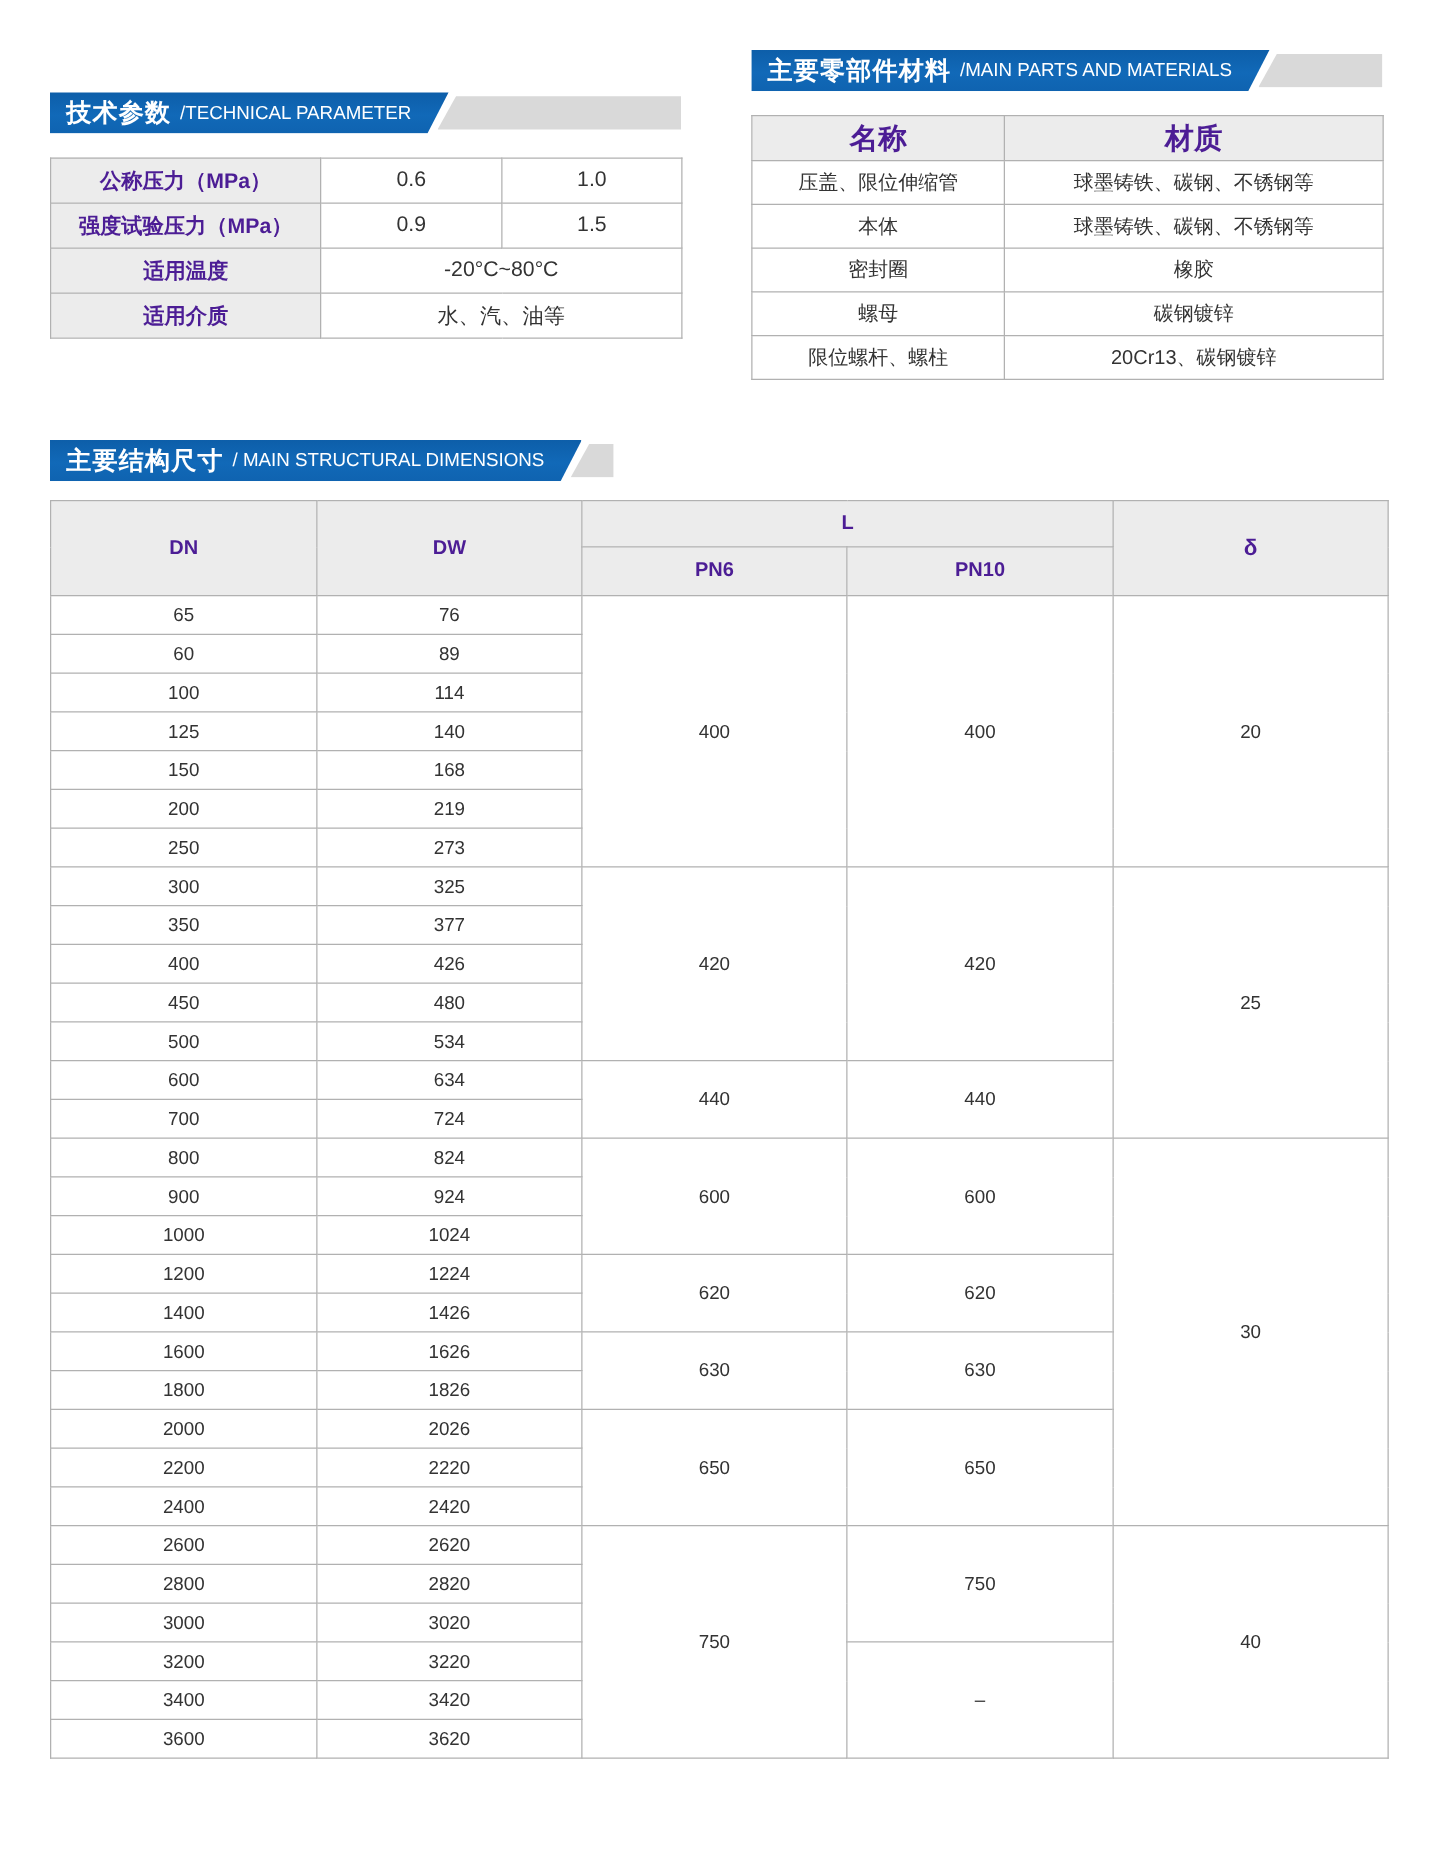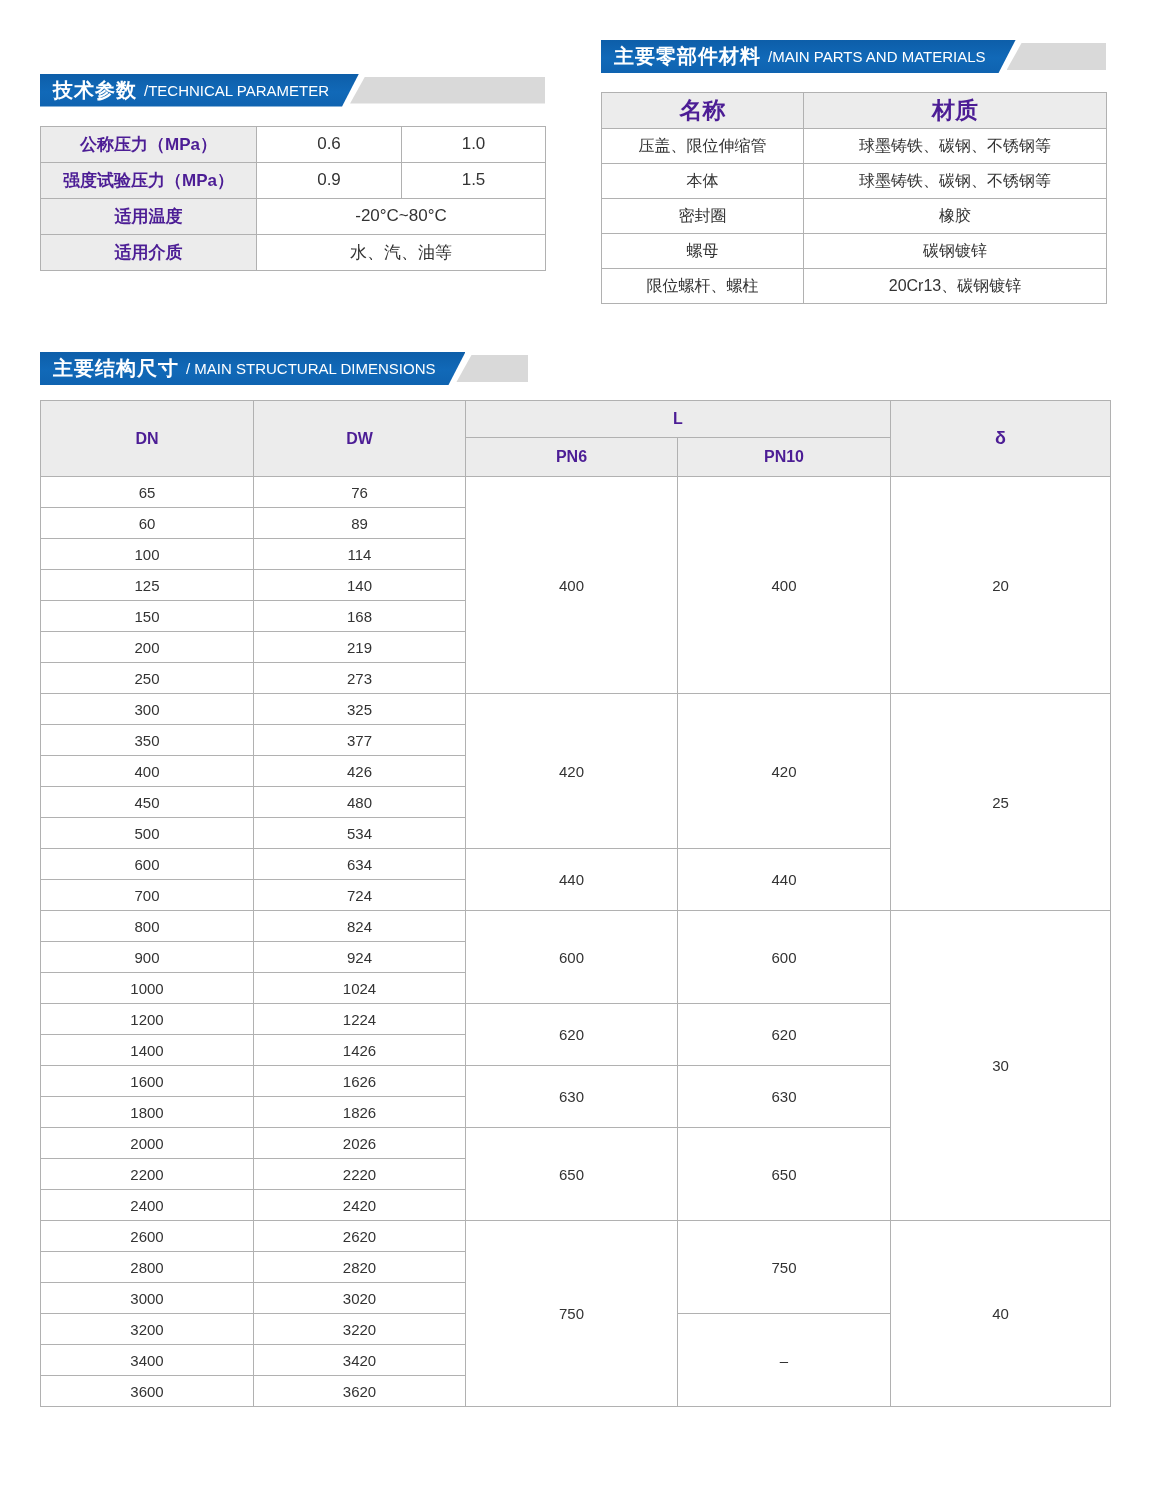--- a/index.html
+++ b/index.html
@@ -23,21 +23,21 @@
   .banner-en{font-size:15px;color:#fff;}
   .banner-tail{
     flex:1 1 auto;align-self:center;height:27px;margin-left:-9px;
     background:#d9d9d9;
     clip-path:polygon(15px 0,100% 0,100% 100%,0 100%);
   }
   
   .top-row{display:flex;gap:56px;margin-bottom:48px;align-items:center;}
   .panel{width:505px;}
   .panel .banner{margin-bottom:19px;}
-  .dims-section .banner{width:488px;margin-bottom:15px;}
+  .dims-section .banner{width:451px;margin-bottom:15px;}
   
   table{border-collapse:collapse;width:100%;table-layout:fixed;}
   th,td{border:1px solid #b1b1b1;text-align:center;vertical-align:middle;padding:2px 4px;}
   th{background:#ececec;color:#4c1d95;font-weight:700;}
   td{background:#fff;color:#333;}
   
   #tech-table th{font-size:17px;height:36px;}
   #tech-table td{font-size:17px;height:36px;}
   
   #mat-table th{font-size:23px;height:35px;}

